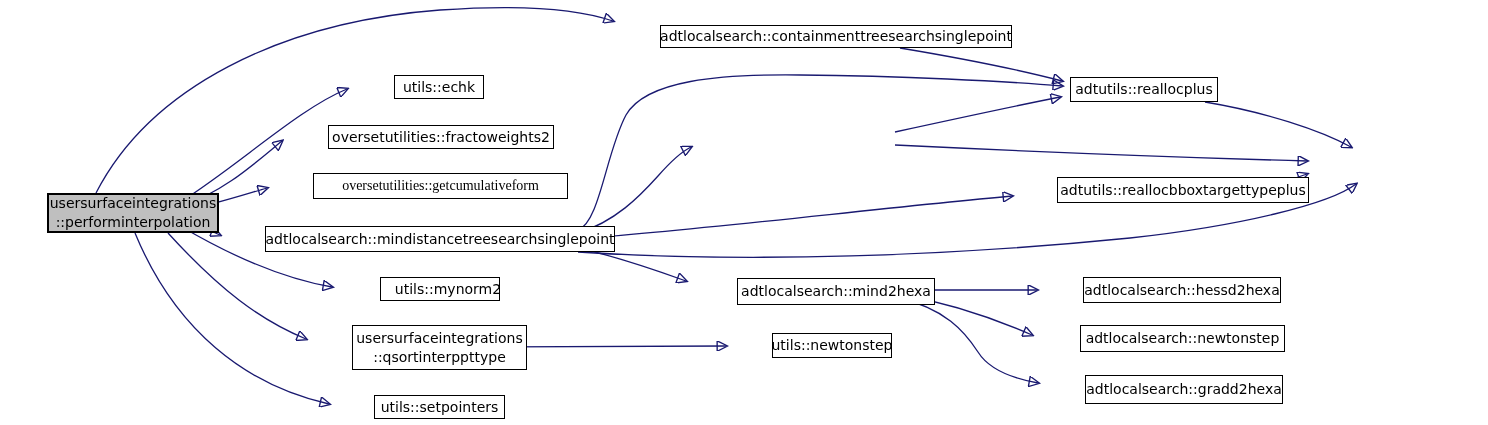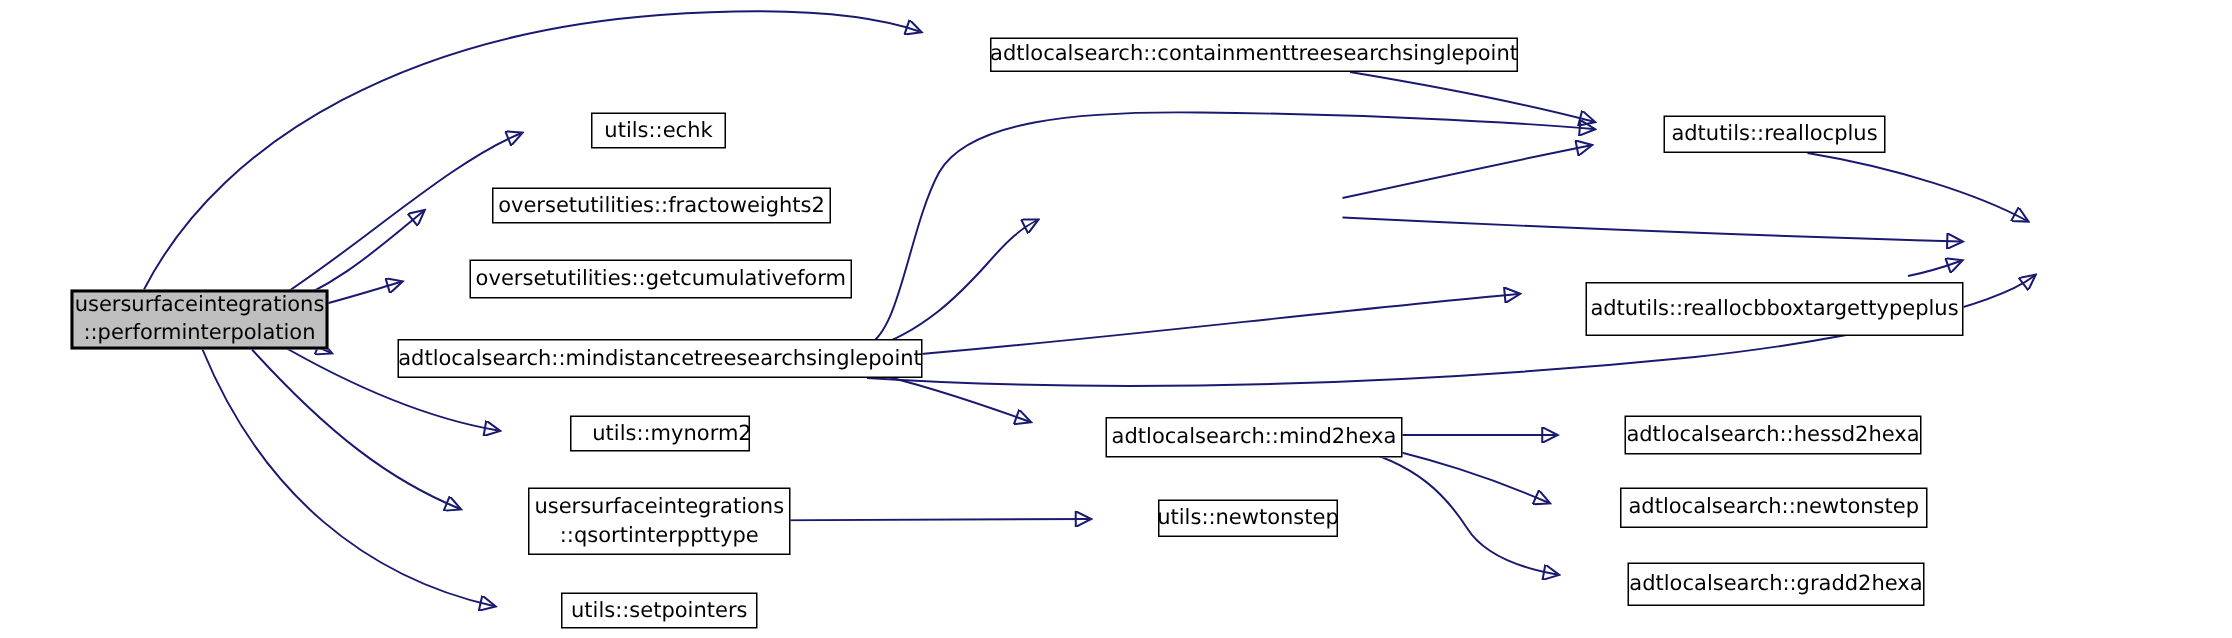--- a/index.html
+++ b/index.html
@@ -87,35 +87,35 @@
 
   <div class="node highlight" style="left:10px; top:193px; width:172px; height:40px;">usersurfaceintegrations
 ::performinterpolation</div>
 
   <div class="node" style="left:623px; top:25px; width:352px; height:23px;">adtlocalsearch::containmenttreesearchsinglepoint</div>
 
   <div class="node" style="left:357px; top:75px; width:90px; height:24px;">utils::echk</div>
 
   <div class="node" style="left:291px; top:125px; width:226px; height:24px;">oversetutilities::fractoweights2</div>
 
-  <div class="node" style="left:276px; top:173px; width:255px; height:26px;">oversetutilities::getcumulativeform</div>
+  <div class="node" style="left:276px; top:173px; width:255px; height:26px;font-family:Liberation Serif, serif;">oversetutilities::getcumulativeform</div>
 
   <div class="node" style="left:228px; top:226px; width:350px; height:26px;">adtlocalsearch::mindistancetreesearchsinglepoint</div>
 
   <div class="node" style="left:343px; top:277px; width:120px; height:24px;padding-left:16px;">utils::mynorm2</div>
 
   <div class="node" style="left:315px; top:325px; width:175px; height:45px;">usersurfaceintegrations
 ::qsortinterppttype</div>
 
   <div class="node" style="left:337px; top:395px; width:131px; height:24px;">utils::setpointers</div>
 
 
-  <div class="node" style="left:1072px; top:77px; width:148px; height:25px;">adtutils::reallocplus</div>
+  <div class="node" style="left:1033px; top:77px; width:148px; height:25px;">adtutils::reallocplus</div>
 
-  <div class="node" style="left:1020px; top:188px; width:252px; height:36px;">adtutils::reallocbboxtargettypeplus</div>
+  <div class="node" style="left:1020px; top:177px; width:252px; height:26px;">adtutils::reallocbboxtargettypeplus</div>
 
   <div class="node" style="left:700px; top:278px; width:198px; height:27px;">adtlocalsearch::mind2hexa</div>
 
   <div class="node" style="left:735px; top:333px; width:120px; height:25px;">utils::newtonstep</div>
 
 
   <div class="node" style="left:1046px; top:277px; width:198px; height:26px;">adtlocalsearch::hessd2hexa</div>
 
   <div class="node" style="left:1043px; top:325px; width:205px; height:27px;">adtlocalsearch::newtonstep</div>
 

